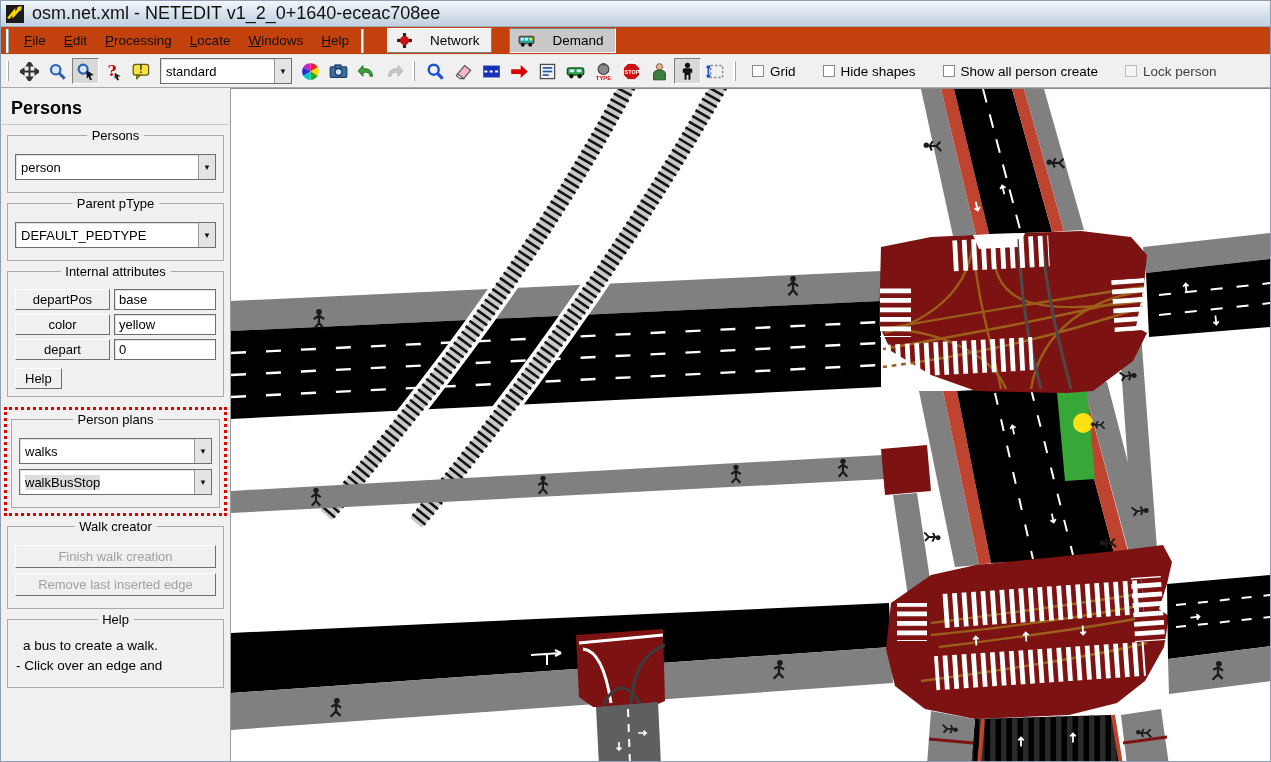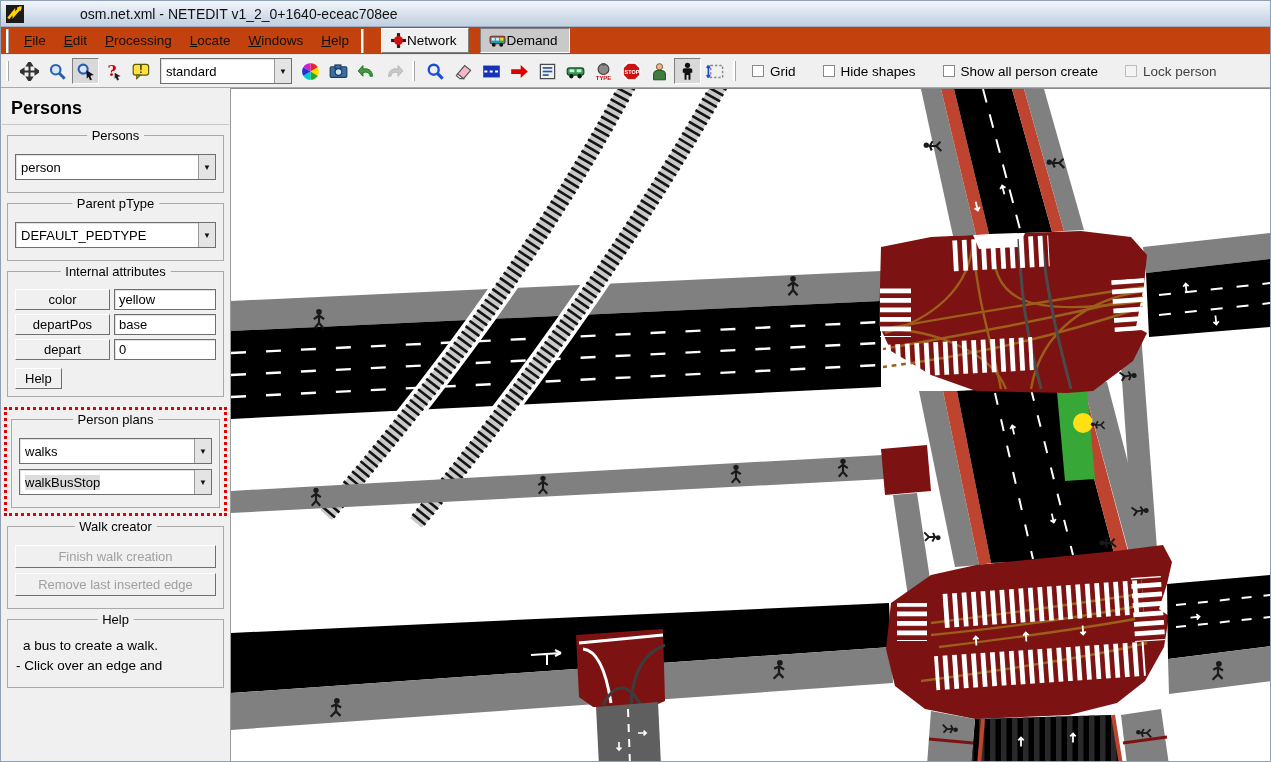--- a/index.html
+++ b/index.html
@@ -3,30 +3,30 @@
 <meta charset="utf-8">
 <style>
   * { box-sizing: border-box; margin: 0; padding: 0; }
   html,body { width:1271px; height:762px; }
   body { font-family:"Liberation Sans","DejaVu Sans",sans-serif; font-size:13px; background:#cfd9e6; overflow:hidden; }
   .window { width:1271px; height:762px; display:flex; flex-direction:column; border:1px solid #8fa0b5; background:#f0f0f0; }
 
   
   .titlebar { height:26px; flex:0 0 26px; display:flex; align-items:center; gap:8px; padding-left:5px;
               background:linear-gradient(#f2f6fb,#cfdae8 70%,#c3d0e0); border-bottom:1px solid #9eaec2; }
-  .titlebar .title { font-size:14px; color:#111;margin-left:48px; }
+  .titlebar .title { font-size:18px; color:#111; }
   .app-icon { width:18px; height:18px; flex:0 0 18px; }
 
   
   .menubar { height:28px; flex:0 0 28px; display:flex; align-items:center; background:#c2410c; padding-left:2px; border-bottom:1px solid #e3e3e3;}
   .grip { width:6px; height:20px; margin:0 3px; background:linear-gradient(90deg,#ffffff 0 2px,#a8a8a8 2px 3px,transparent 3px); }
   .grip.tall { height:24px; }
   .menu-item { padding:4px 9px; font-size:13.5px; color:#111; cursor:default; }
   .menu-item u { text-decoration:underline; }
-  .mode-btn { display:flex; align-items:center; gap:0; padding:3px 12px 3px 8px; margin-left:11px; font-size:13.5px;
+  .mode-btn { display:flex; align-items:center; gap:17px; padding:3px 12px 3px 8px; margin-left:17px; font-size:13.5px;
               background:#f0f0f0; border:1px solid; border-color:#ffffff #7f7f7f #7f7f7f #ffffff; }
   .mode-btn.pressed { background:#c9c9c9; border-color:#7f7f7f #ffffff #ffffff #7f7f7f; }
   .micon { width:17px; height:17px; }
 
   
   .toolbar { height:33px; flex:0 0 33px; display:flex; align-items:center; background:#f0f0f0; gap:1px; padding:0 2px;
              border-bottom:1px solid #a9a9a9; }
   .tool-btn { width:27px; height:26px; display:flex; align-items:center; justify-content:center; border:1px solid transparent; }
   .tool-btn.pressed { background:#d9d9d9; border-color:#7f7f7f #ffffff #ffffff #7f7f7f; }
   .tool-btn.disabled { opacity:.45; }
@@ -287,26 +287,26 @@
         <span class="legend">Parent pType</span>
         <div class="combo">
           <span class="val">DEFAULT_PEDTYPE</span>
           <span class="dd">▼</span>
         </div>
       </div>
 
       <div class="group">
         <span class="legend">Internal attributes</span>
         <div class="attr-row">
+          <button class="attr-btn">departPos</button>
+          <input class="attr-input" value="base" style="">
+        </div>
+        <div class="attr-row">
           <button class="attr-btn">color</button>
           <input class="attr-input" value="yellow" style="">
-        </div>
-        <div class="attr-row">
-          <button class="attr-btn">departPos</button>
-          <input class="attr-input" value="base" style="">
         </div>
         <div class="attr-row">
           <button class="attr-btn">depart</button>
           <input class="attr-input" value="0" style="">
         </div>
         <button class="btn" style="margin-top:4px">Help</button>
       </div>
 
       <div class="red-frame">
         <div class="group">

